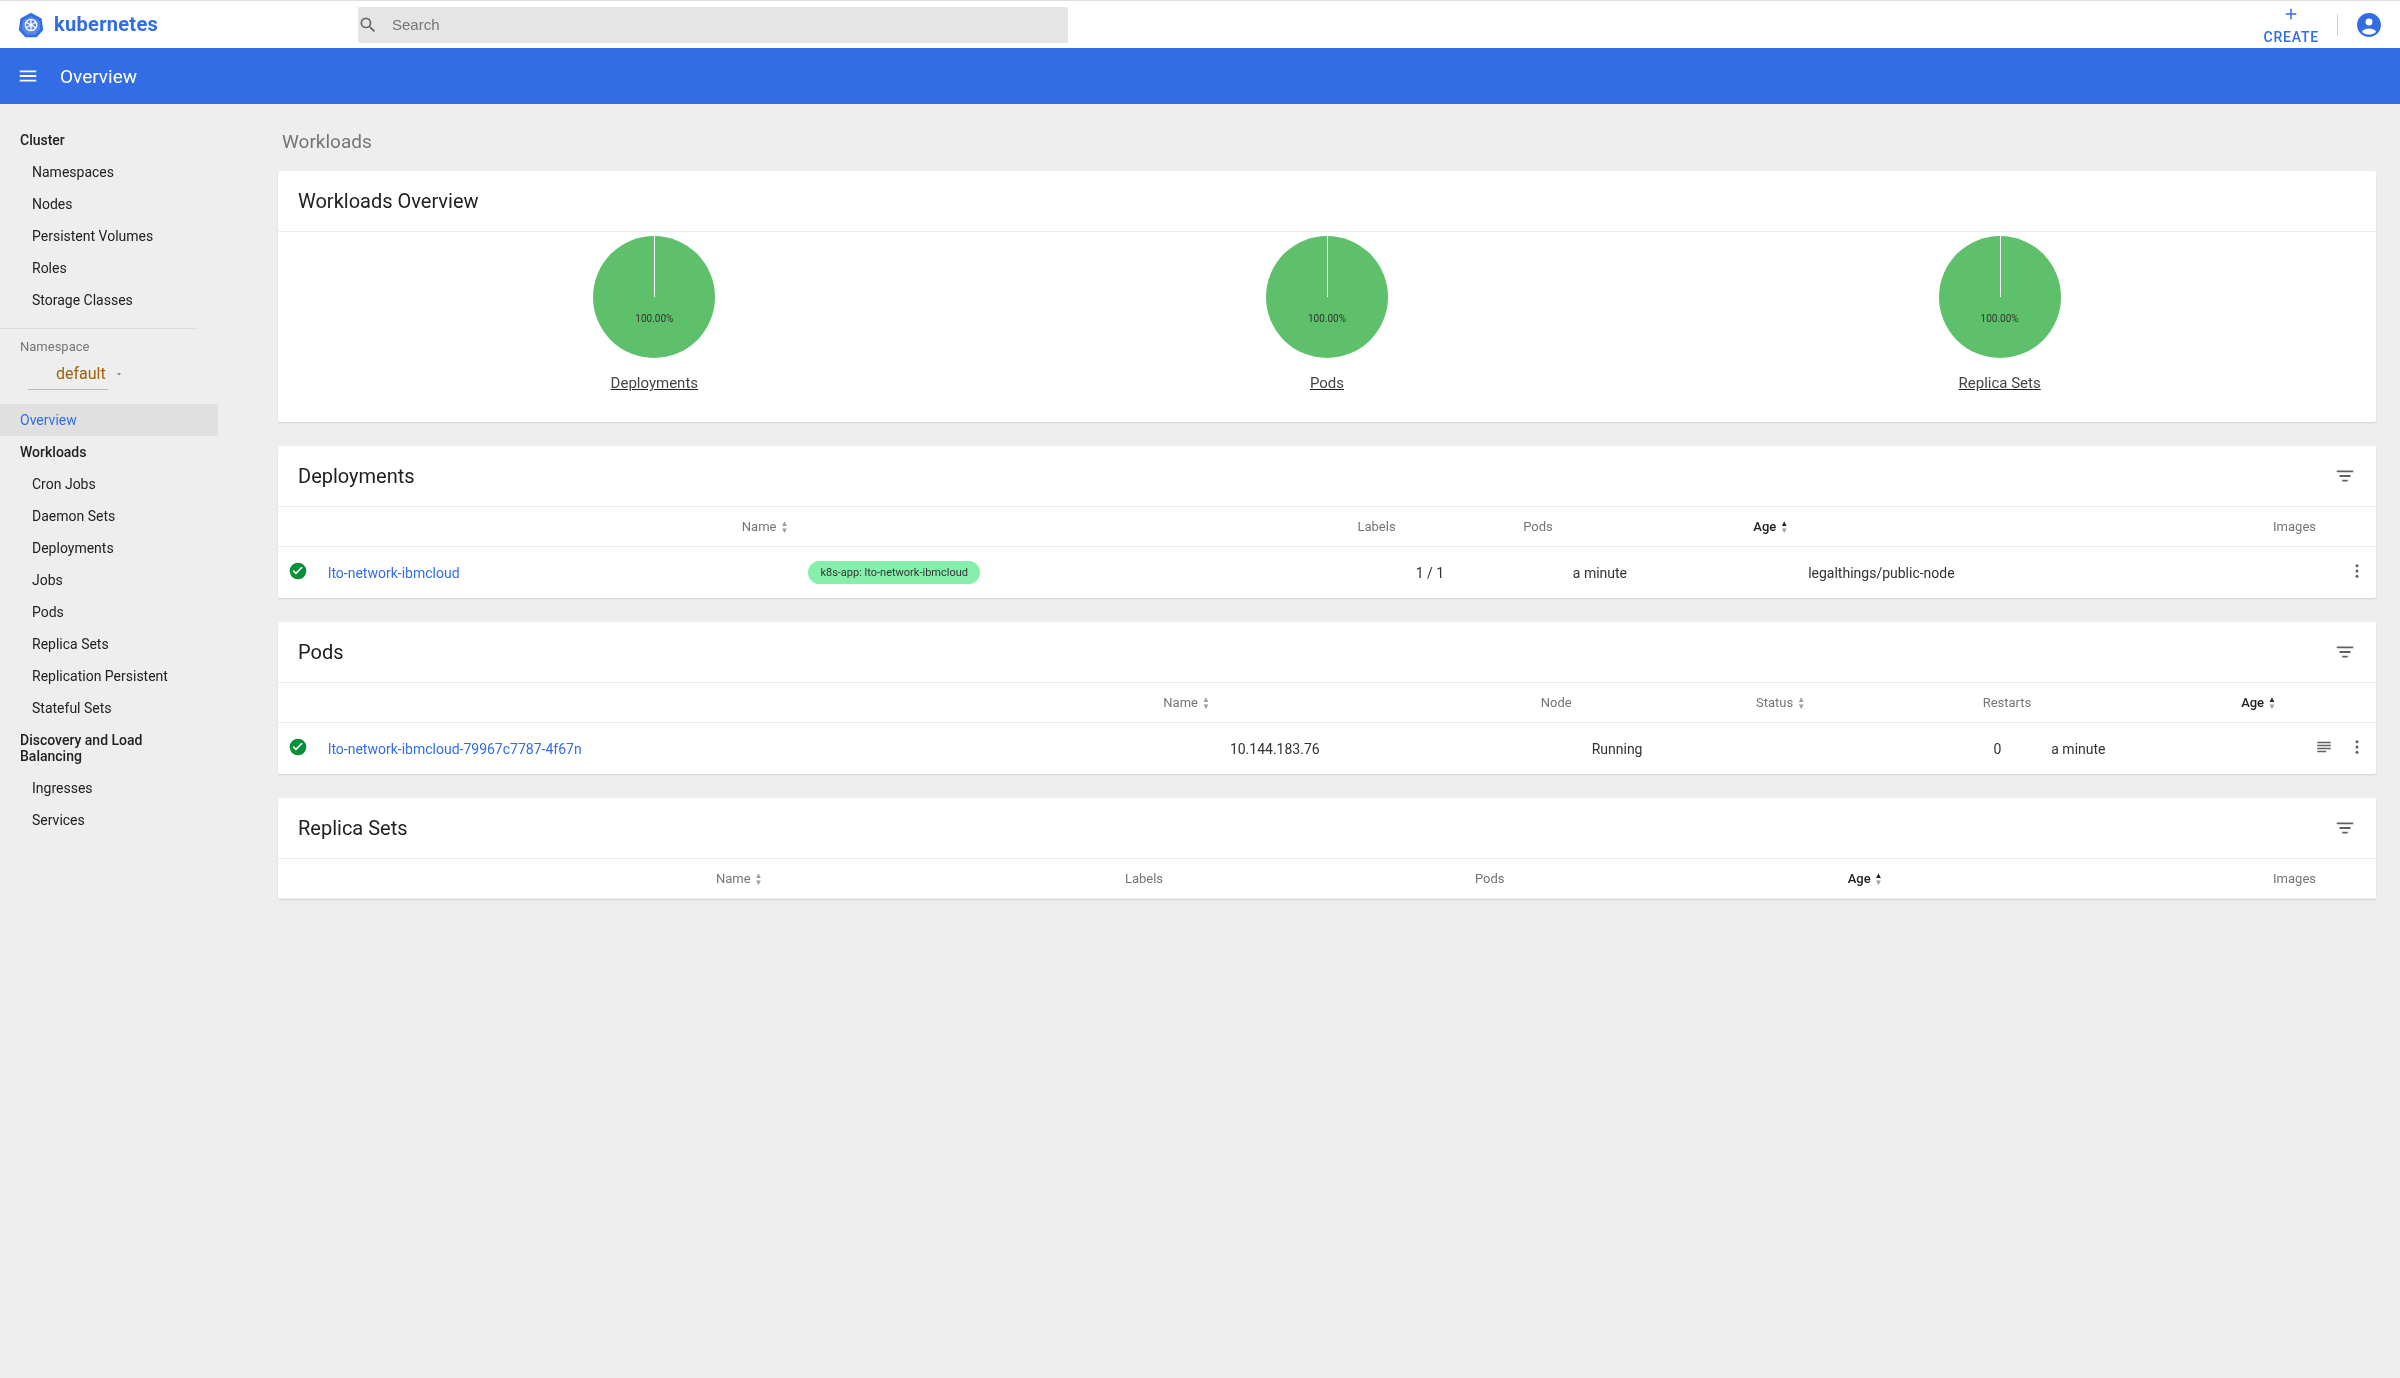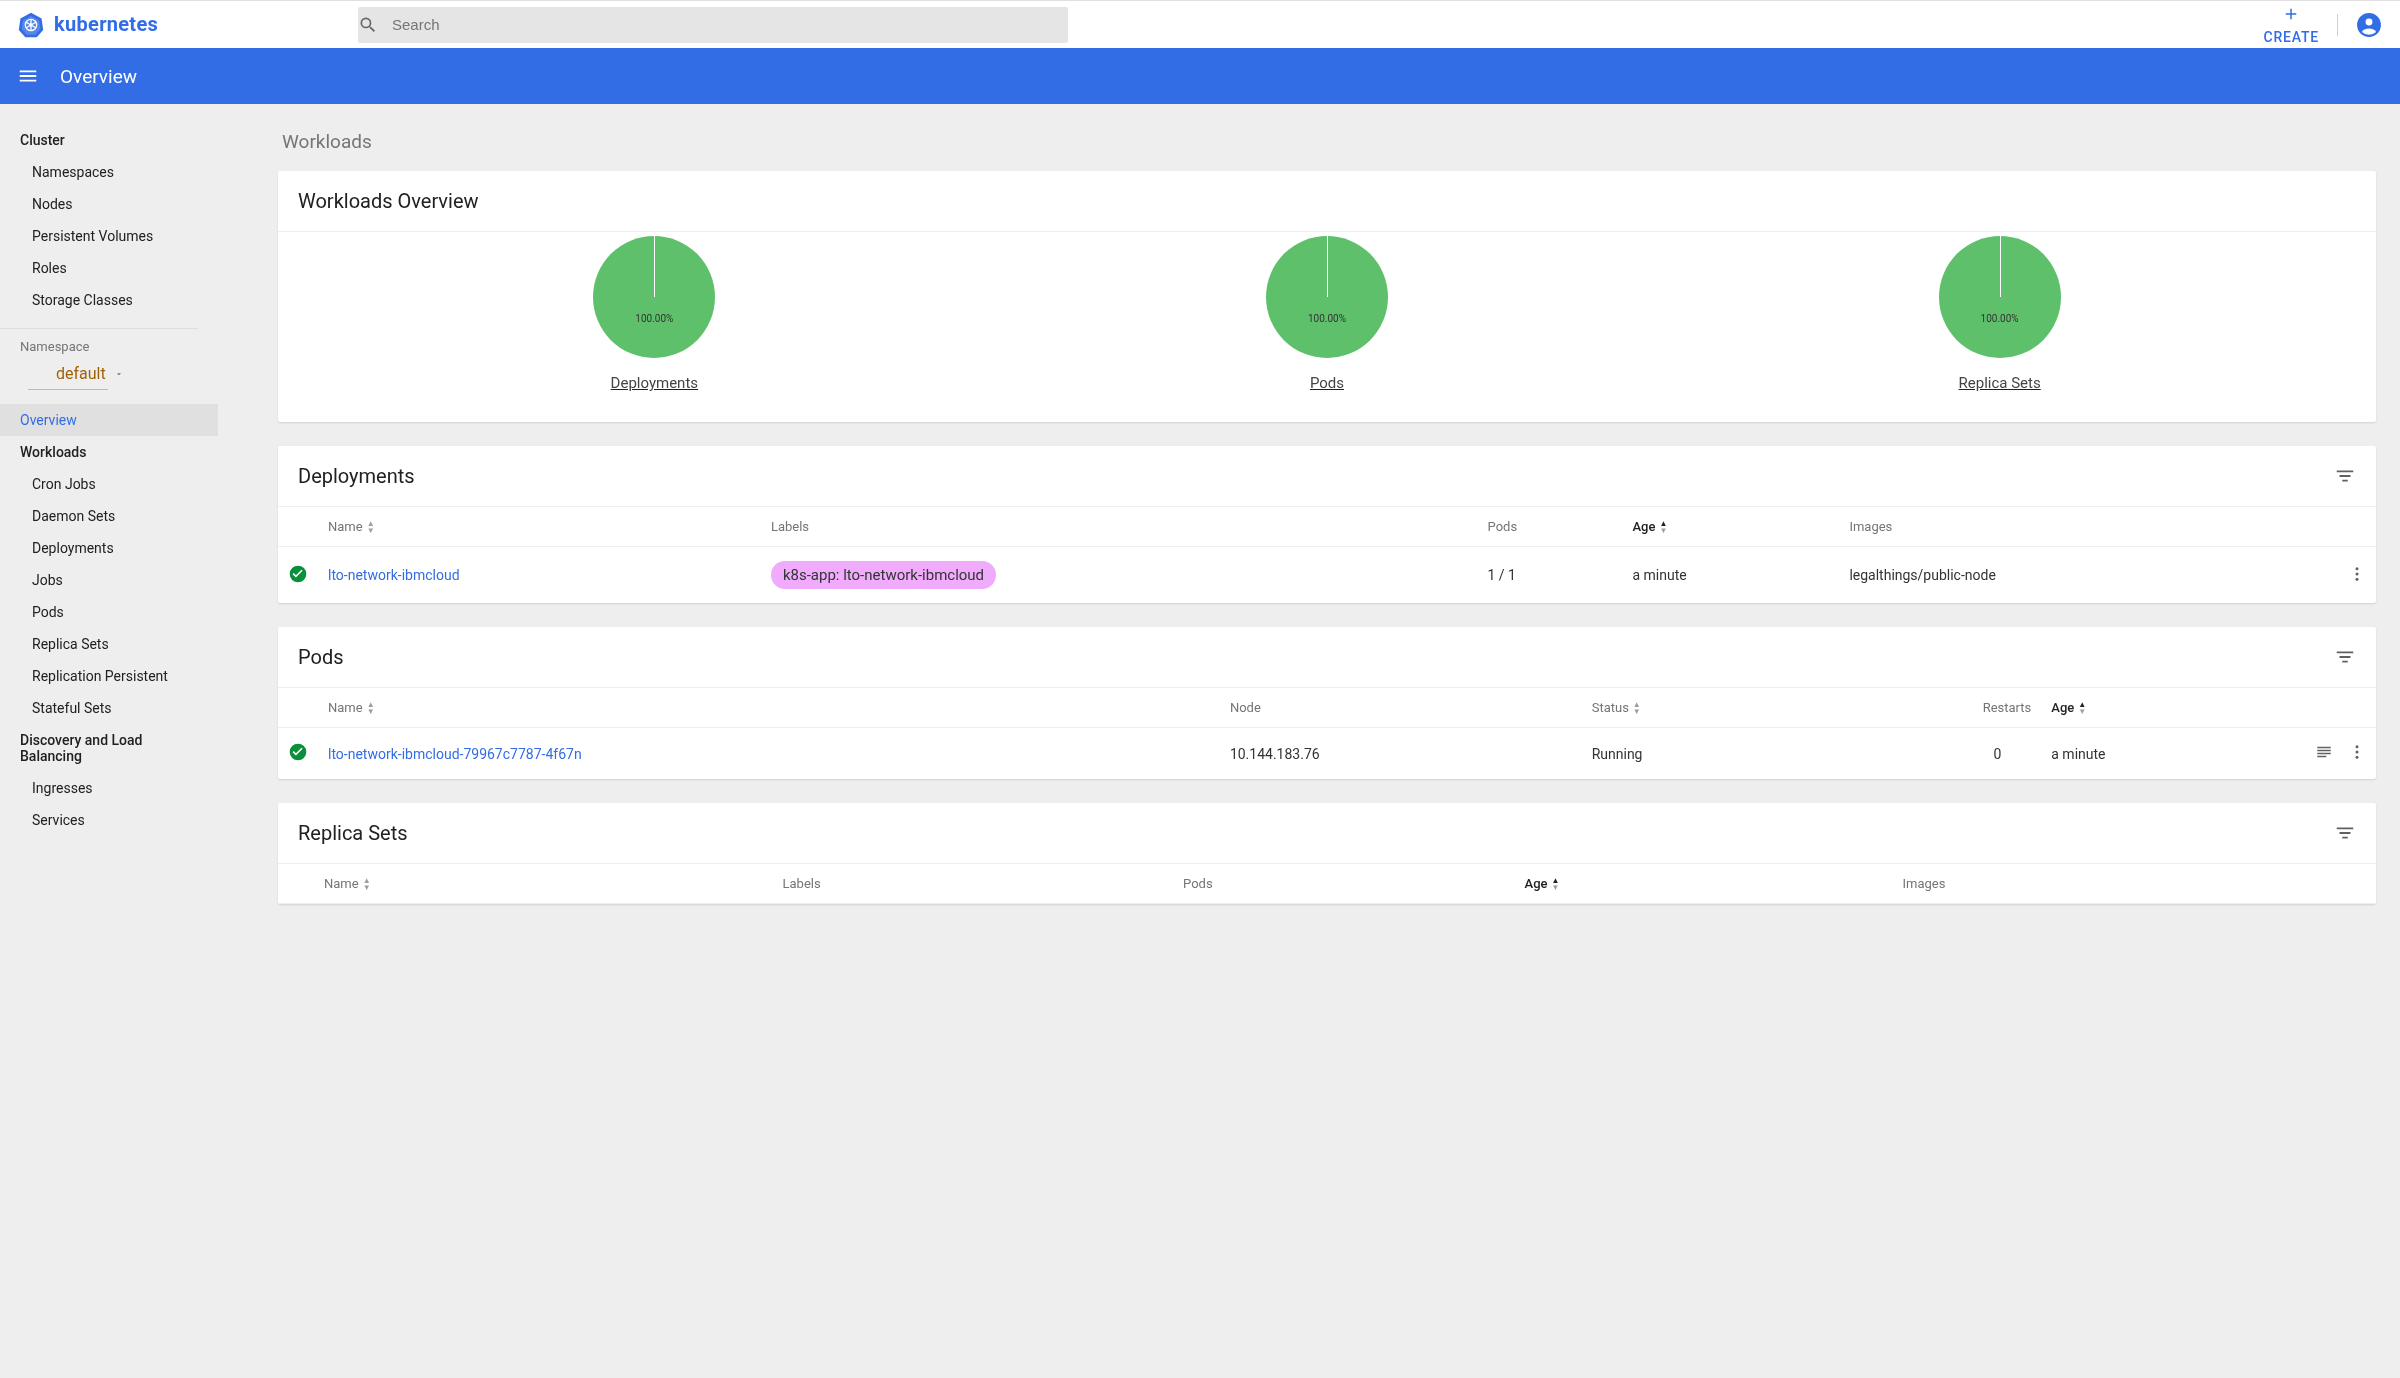--- a/index.html
+++ b/index.html
@@ -44,27 +44,27 @@
   
   .charts-row { display: flex; justify-content: space-around; padding: 4px 40px 30px; border-top: 1px solid #eee; }
   .chart-wrap { text-align: center; text-decoration: underline; }
   .donut { width: 122px; height: 122px; border-radius: 50%; background: #5ec06b; position: relative; margin: 0 auto; }
   .donut::after { content: ""; position: absolute; top: 0; left: 50%; width: 1px; height: 50%; background: #fff; }
   .donut-label { position: absolute; top: 63%; left: 50%; transform: translateX(-50%); font-size: 10px; color: #333; }
   .chart-caption { margin-top: 16px; font-size: 15px; color: #444; }
 
   
   .tbl { width: 100%; border-collapse: collapse; }
-  .tbl thead th { text-align: left; font-weight: 400; color: #757575; font-size: 13px; padding: 12px 10px; border-bottom: 1px solid #eee; border-top: 1px solid #eee; }
+  .tbl thead th { text-align: right; font-weight: 400; color: #757575; font-size: 13px; padding: 12px 10px; border-bottom: 1px solid #eee; border-top: 1px solid #eee; }
   .tbl thead th.strong { color: #212121; font-weight: 500; }
   .tbl tbody td { padding: 14px 10px; font-size: 14px; color: #333; border-bottom: 1px solid #f2f2f2; }
   .tbl tbody tr:last-child td { border-bottom: none; }
   .status-dot { width: 20px; height: 20px; display:inline-flex; align-items:center; justify-content:center; }
   .link { color: #326de6; cursor: pointer; }
-  .chip { display: inline-block; background: #f0abfc; border-radius: 14px; padding: 5px 12px; font-size: 15px; color: #333; }
+  .chip { display: inline-block; background: #86efac; border-radius: 14px; padding: 5px 12px; font-size: 11px; color: #333; }
   .sort-arrows { display:inline-flex; flex-direction:column; font-size: 8px; color:#9e9e9e; margin-left:4px; line-height:0.8; vertical-align:middle; }
   .sort-arrows .active { color:#212121; }
   .row-actions { text-align: right; color: #616161; }
   .row-actions .icon { margin-left: 12px; cursor:pointer; display:inline-flex; }
 
   svg { display: block; }
 </style>
 </head>
 <body>
 

